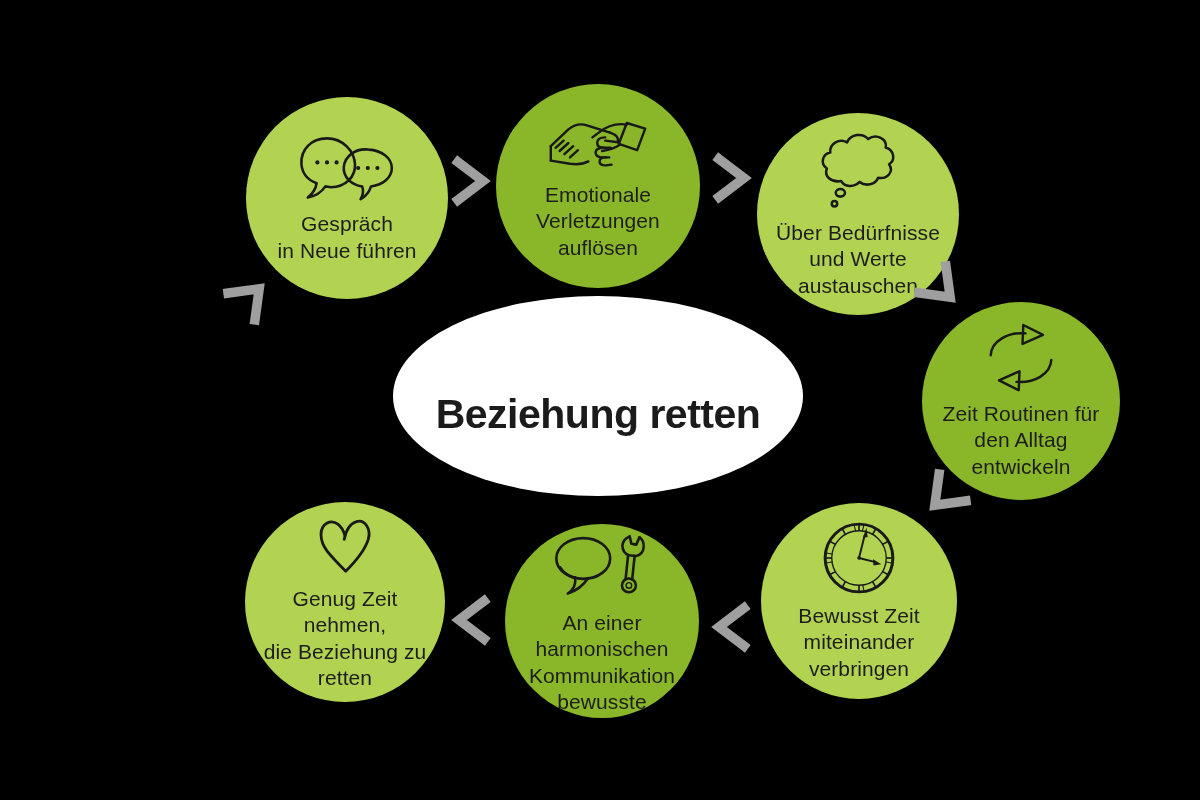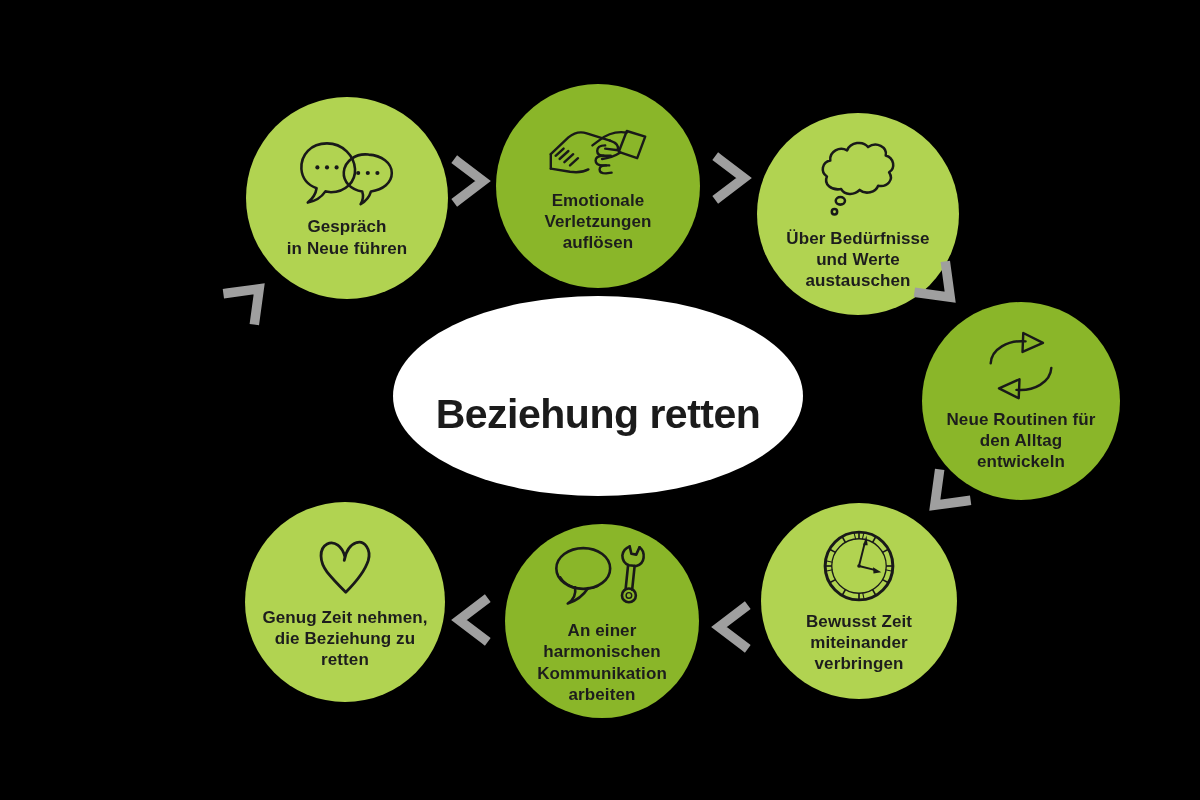--- a/index.html
+++ b/index.html
@@ -17,21 +17,21 @@
     font-family:"Liberation Sans", sans-serif;
   }
   .step{
     position:absolute;border-radius:50%;
     display:flex;flex-direction:column;align-items:center;justify-content:center;
     text-align:center;box-sizing:border-box;padding:10px 14px;gap:7px;
   }
   .step.light{background:var(--circle-light);}
   .step.dark{background:var(--circle-dark);}
   .step .label{
-    font-size:17px;font-weight:700;line-height:1.24;color:var(--label-ink);
+    font-size:21px;font-weight:400;line-height:1.24;color:var(--label-ink);
     white-space:pre-line;letter-spacing:0.1px;
   }
   .icon{color:var(--icon-ink);flex:0 0 auto;}
   
   #step-1{left:246px;top:97px;width:202px;height:202px;}
   #step-2{left:496px;top:84px;width:204px;height:204px;}
   #step-3{left:757px;top:113px;width:202px;height:202px;}
   #step-4{left:922px;top:302px;width:198px;height:198px;}
   #step-5{left:761px;top:503px;width:196px;height:196px;}
   #step-6{left:505px;top:524px;width:194px;height:194px;}
@@ -110,21 +110,21 @@
 austauschen</div>
   </div>
 
   <div class="step dark" id="step-4">
     <svg class="icon" width="76" height="72" viewBox="0 0 100 95" fill="none" stroke="currentColor" stroke-width="3.2" stroke-linecap="round" stroke-linejoin="round">
       <path d="M10 44 C11 25 33 13 56 15"></path>
       <path d="M53 4 L79 17 L52 29 Z"></path>
       <path d="M90 50 C89 69 67 81 44 79"></path>
       <path d="M47 90 L21 77 L48 65 Z"></path>
     </svg>
-    <div class="label">Neue Routinen für
+    <div class="label">Zeit Routinen für
 den Alltag
 entwickeln</div>
   </div>
 
   <div class="step light" id="step-5">
     <svg class="icon" width="76" height="76" viewBox="0 0 92 92" fill="none" stroke="currentColor">
       <circle cx="46" cy="46" r="41" stroke-width="3.6"></circle>
       <circle cx="46" cy="46" r="33" stroke-width="1.6"></circle>
       <g stroke-width="2">
         <line x1="46" y1="5.5" x2="46" y2="13"></line>
@@ -169,21 +169,21 @@
         <path d="M111 12 L107 21 L101 20 L99 11"></path>
         <path d="M97 34 L94 63"></path>
         <path d="M105 35 L102 64"></path>
         <circle cx="98" cy="71" r="8.5"></circle>
         <circle cx="98" cy="71" r="3.4" stroke-width="1.8"></circle>
       </g>
     </svg>
     <div class="label">An einer
 harmonischen
 Kommunikation
-arbeiten</div>
+bewusste</div>
   </div>
 
   <div class="step light" id="step-7">
     <svg class="icon" width="70" height="66" viewBox="0 0 90 85" fill="none" stroke="currentColor" stroke-width="3.6" stroke-linecap="round" stroke-linejoin="round">
       <path d="M45 30 C42 16 31 8 22 13 C11 19 12 36 22 49 C30 59 40 69 46 75 C55 66 70 50 75 34 C79 20 70 8 60 11 C51 14 46 23 44 34"></path>
     </svg>
     <div class="label">Genug Zeit nehmen,
 die Beziehung zu
 retten</div>
   </div>

